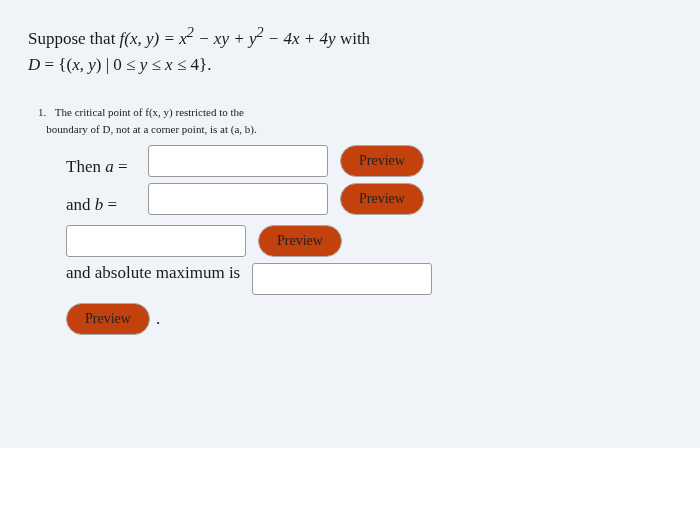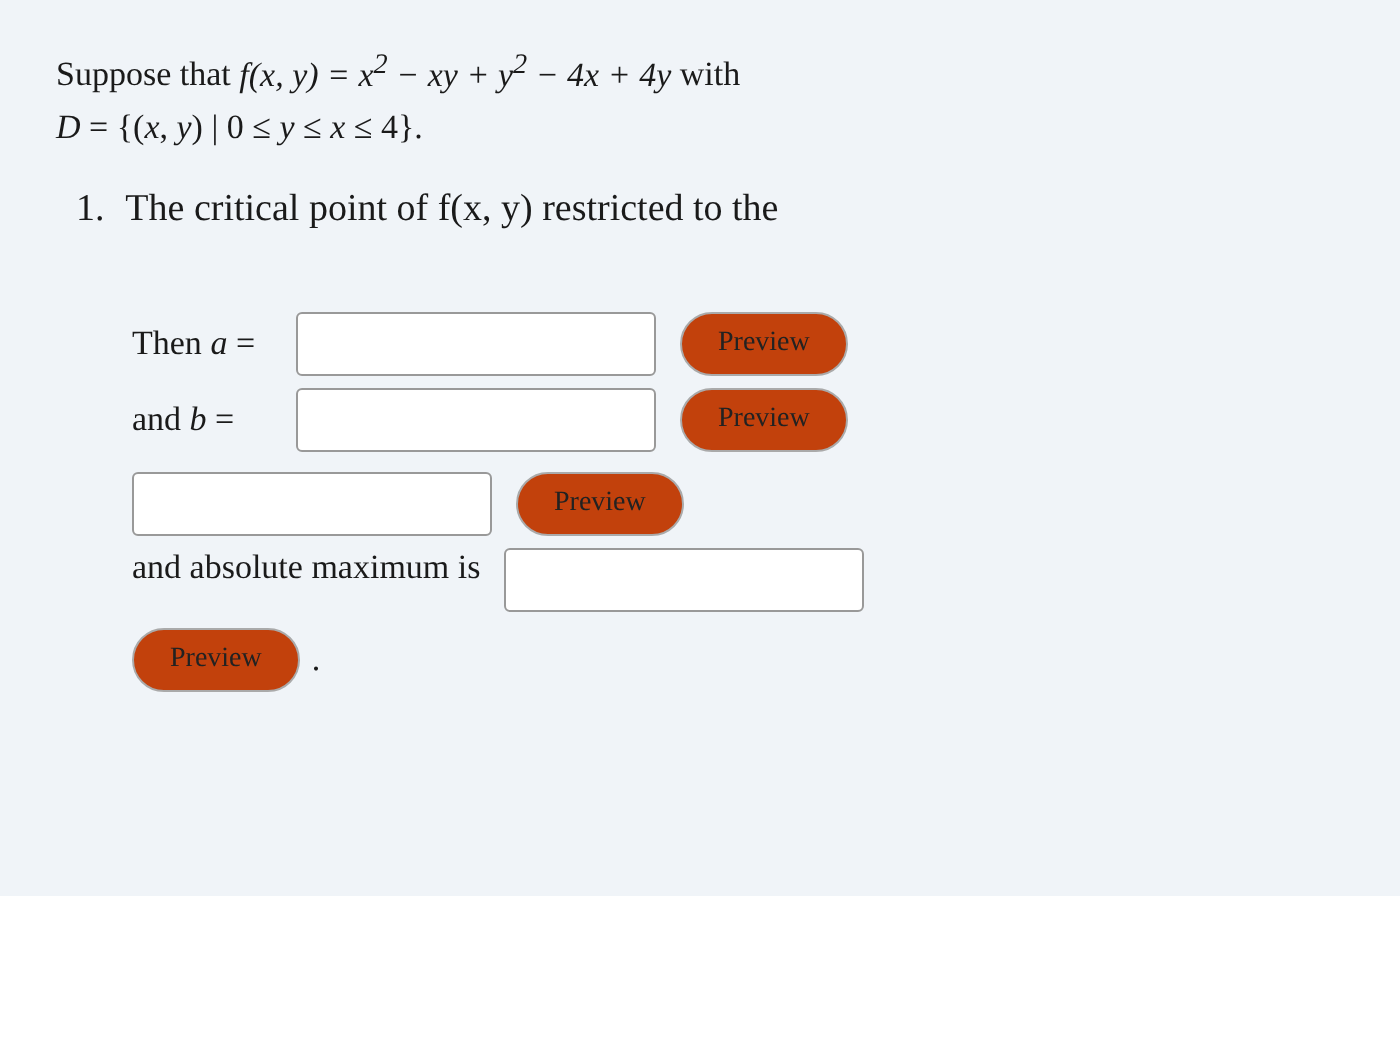--- a/index.html
+++ b/index.html
@@ -18,50 +18,50 @@
       overflow: hidden;
     }
 
     .page {
       width: 700px;
       height: 448px;
       background: #f0f4f8;
       padding: 22px 28px 22px 28px;
       display: flex;
       flex-direction: column;
-      gap: 0;
+      gap: 12px;
     }
 
     .problem-statement {
       font-size: 17px;
       line-height: 1.55;
       margin-bottom: 14px;
     }
 
     .questions {
       padding-left: 10px;
     }
 
     .question {
       margin-bottom: 10px;
     }
 
     .question-header {
-      font-size: 19px;
+      font-size: 11px;
       line-height: 1.5;
       margin-bottom: 8px;
     }
 
     .question-number {
       margin-right: 6px;
     }
 
     .input-row {
       display: flex;
-      align-items: center;
+      align-items: flex-end;
       gap: 12px;
       margin-bottom: 6px;
       margin-left: 28px;
     }
 
     .input-label {
       font-size: 17px;
       white-space: nowrap;
       min-width: 70px;
     }
@@ -136,21 +136,21 @@
       <i>D</i> = {(<i>x</i>, <i>y</i>) | 0 ≤ <i>y</i> ≤ <i>x</i> ≤ 4}.
     </div>
   </div>
 
   <div class="questions">
 
     <div class="question">
       <div class="question-header">
         <span class="question-number">1.</span>
         <span>The critical point of f(x, y) restricted to the</span><br>
-        &nbsp;&nbsp;&nbsp;
+        &nbsp;&nbsp;&nbsp;<span>boundary of D, not at a corner point, is at (a, b).</span>
       </div>
 
       <div class="input-row">
         <span class="input-label">
           Then <i>a</i> =
         </span>
         <input class="answer-input" type="text" placeholder="" style="">
         <button class="preview-btn">Preview</button>
       </div>
 

